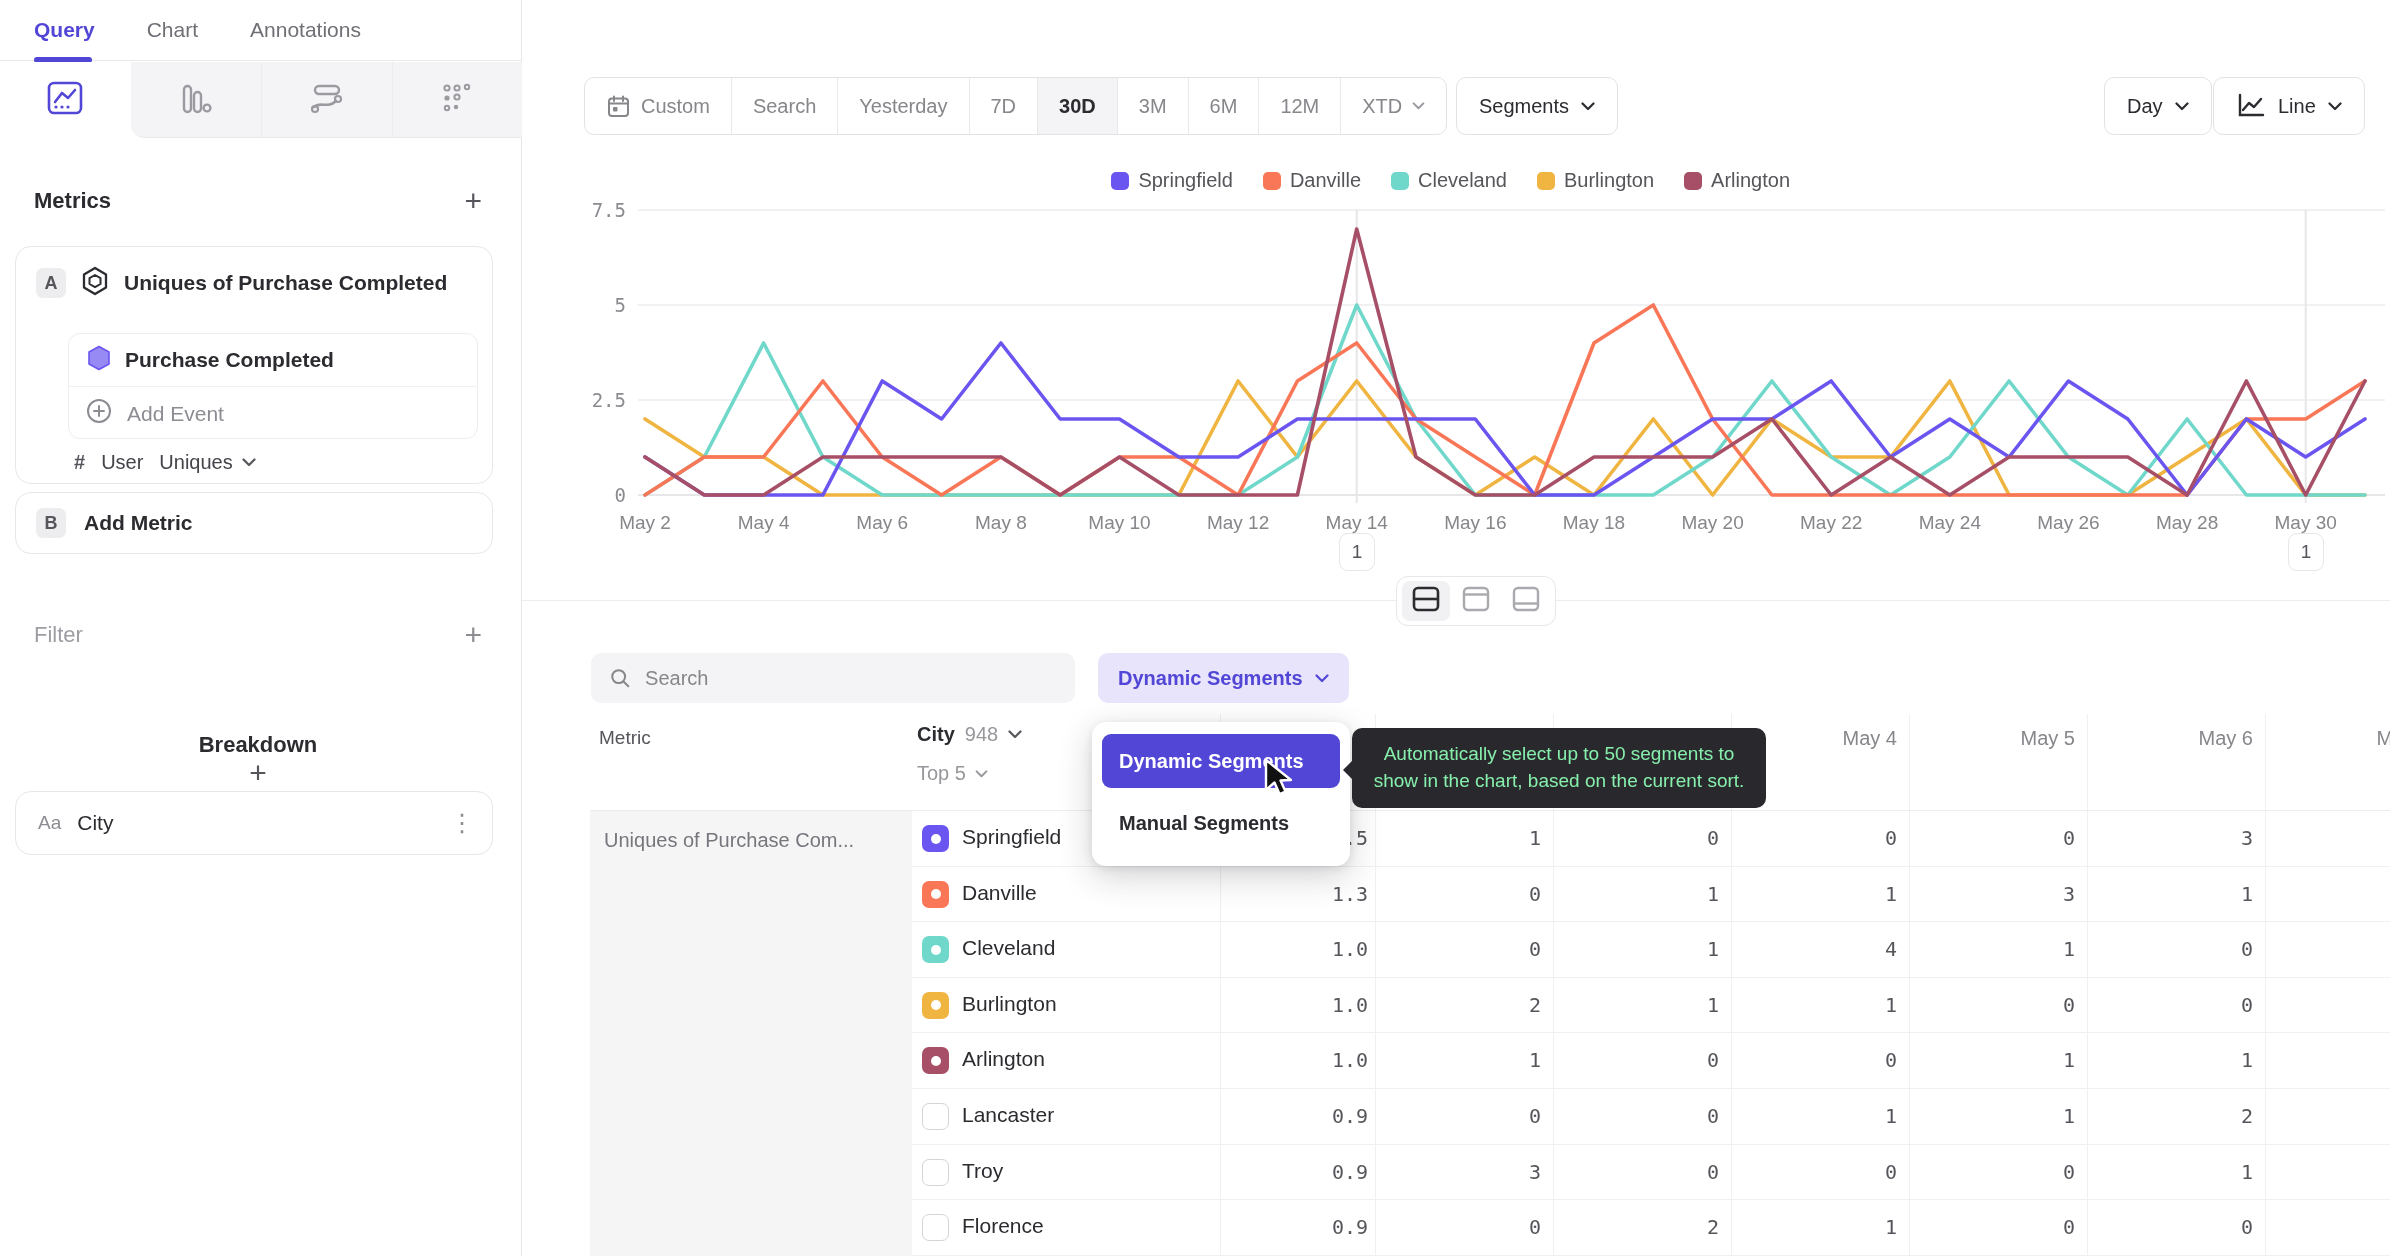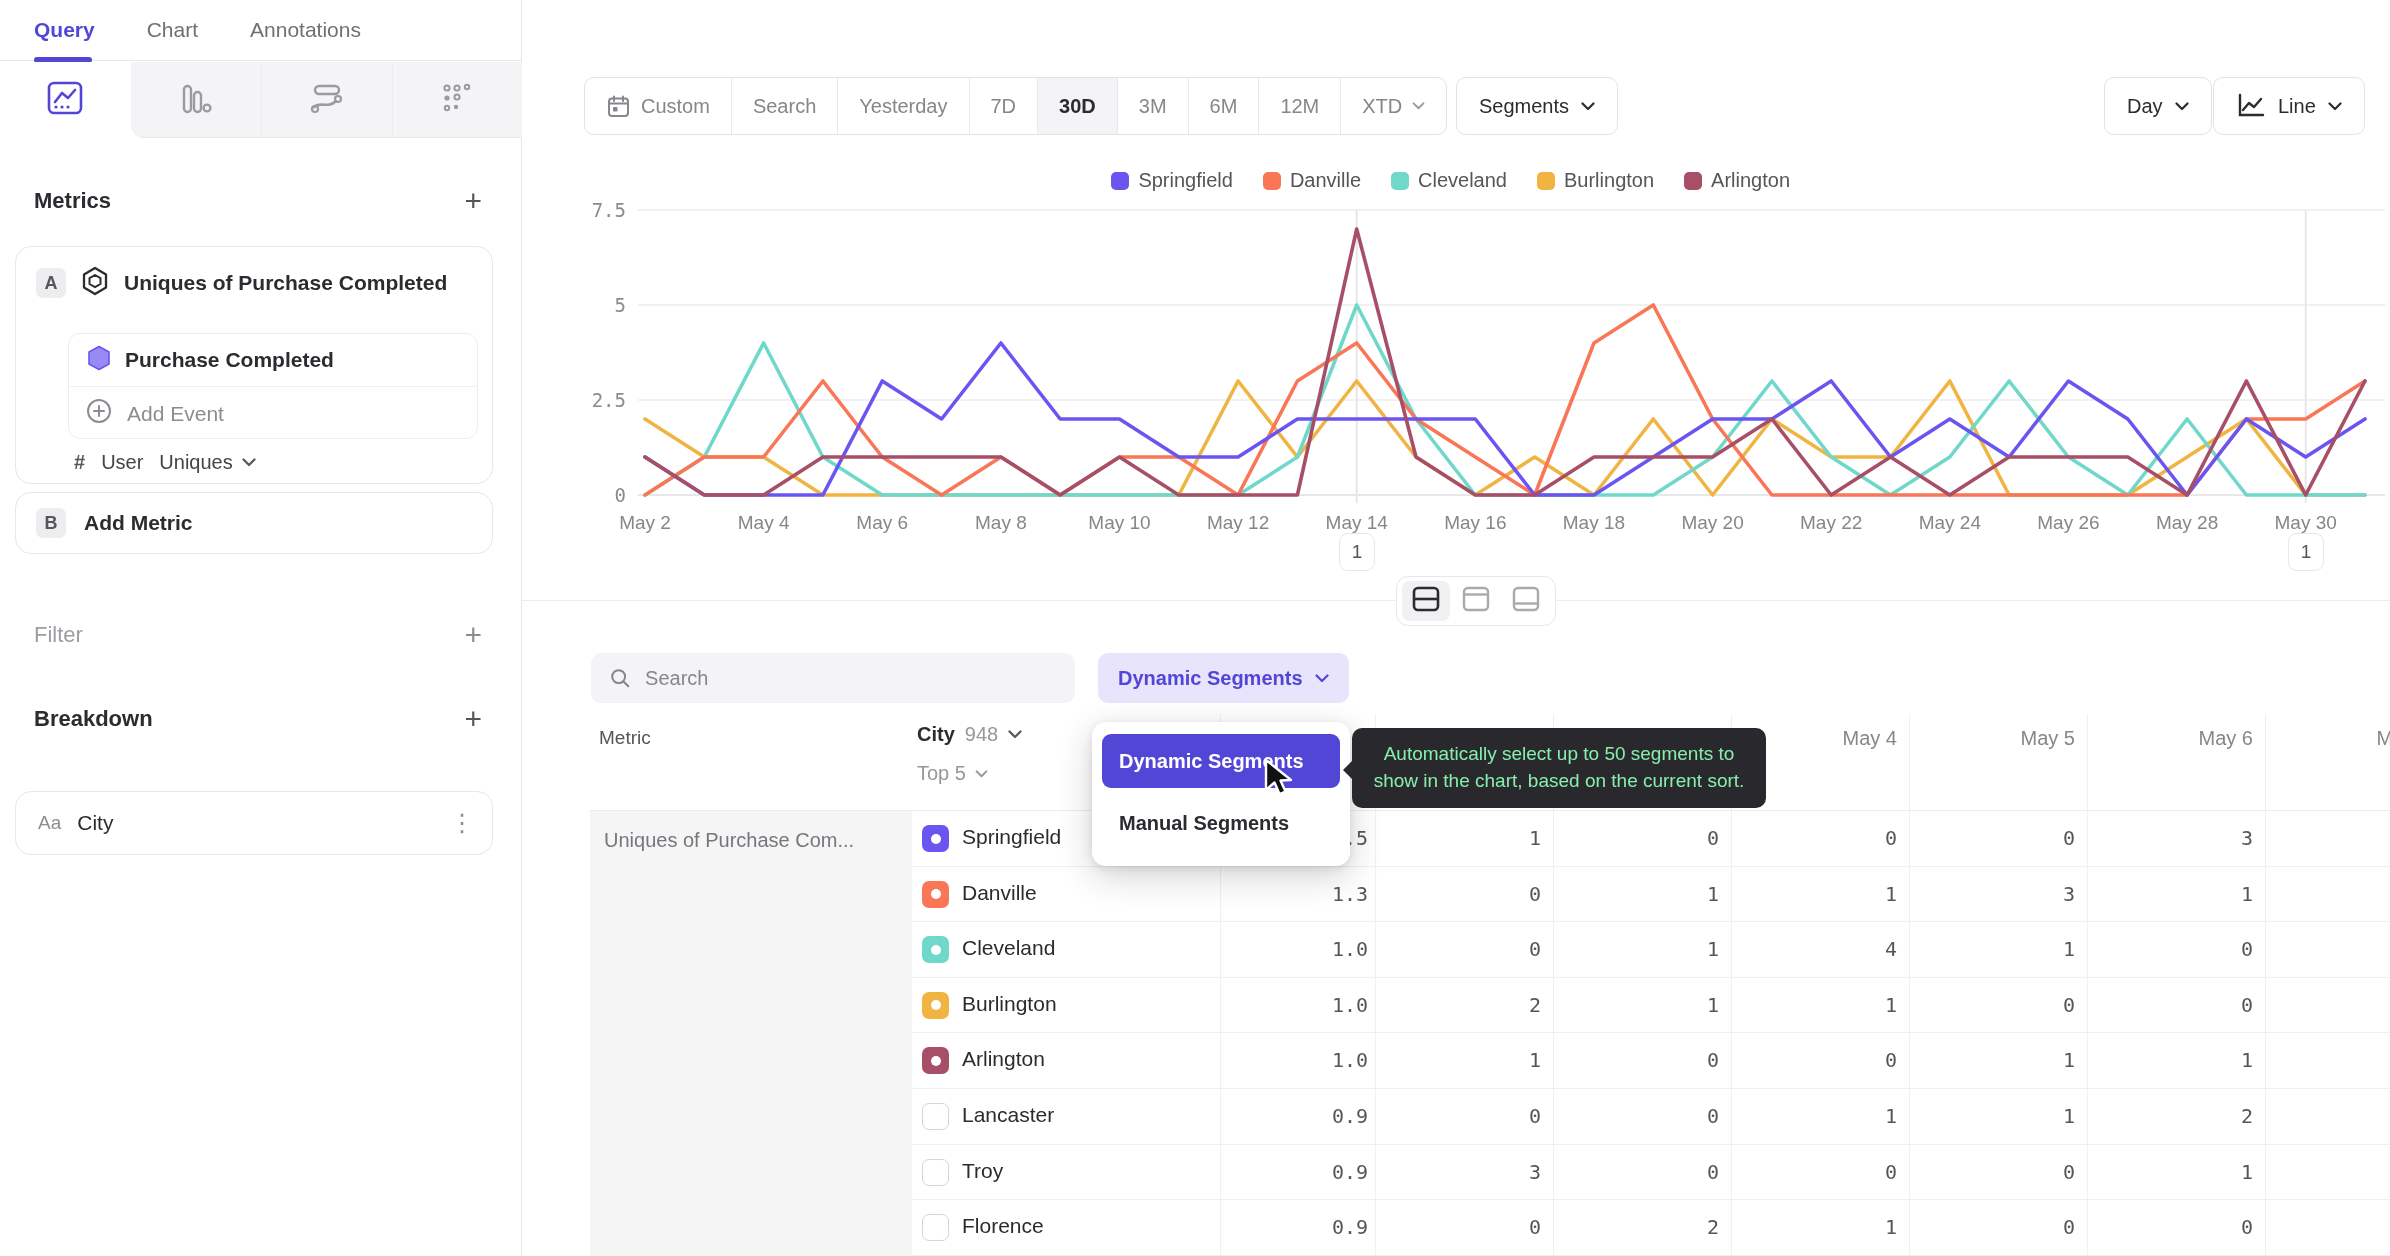--- a/index.html
+++ b/index.html
@@ -211,21 +211,21 @@
     <div class="card" id="card-b">
       <span class="badge">B</span>
       <span class="lbl">Add Metric</span>
     </div>
 
     <div class="side-head" style="top:620px;">
       <span class="side-title muted">Filter</span>
       <span class="plus gray">+</span>
     </div>
 
-    <div class="side-head" style="top:704px;">
+    <div class="side-head" style="top:732px;flex-direction:column;">
       <span class="side-title">Breakdown</span>
       <span class="plus">+</span>
     </div>
 
     <div class="card" id="city-card">
       <span class="aa">Aa</span>
       <span class="lbl">City</span>
       <span class="kebab">⋮</span>
     </div>
   </div>

